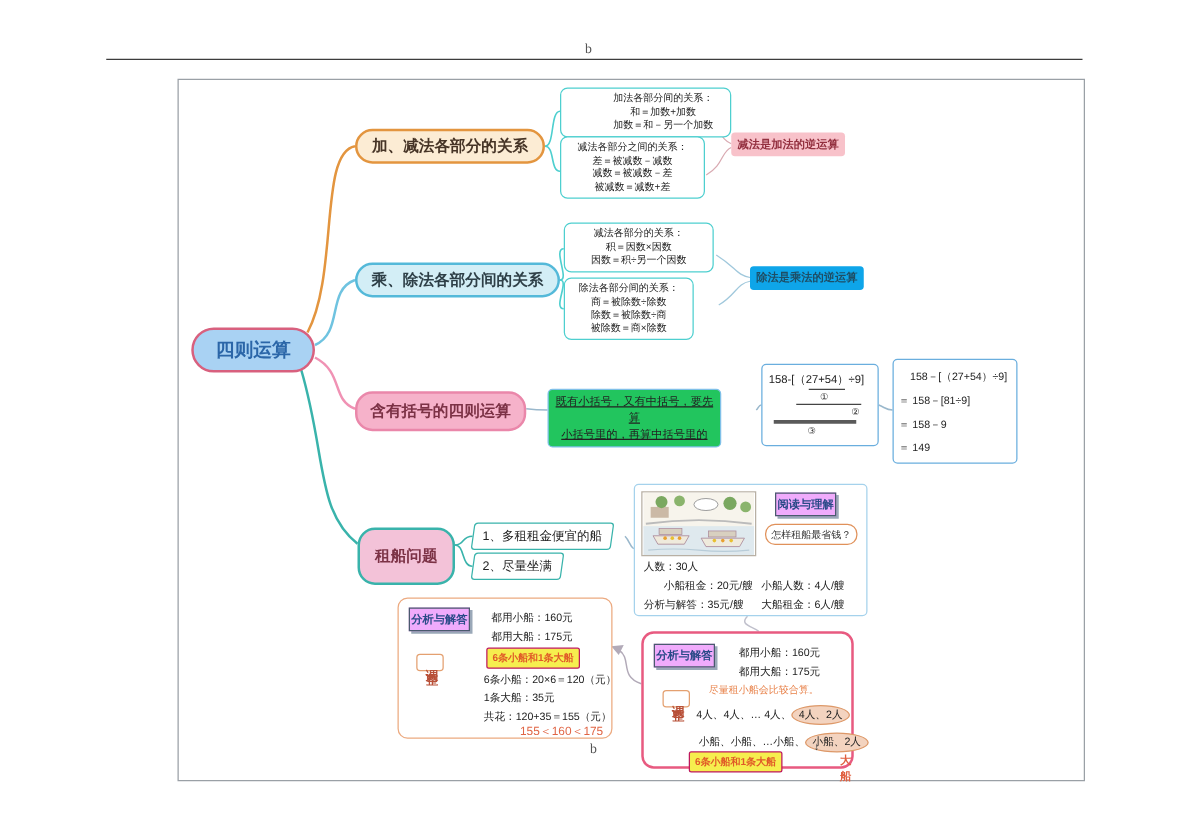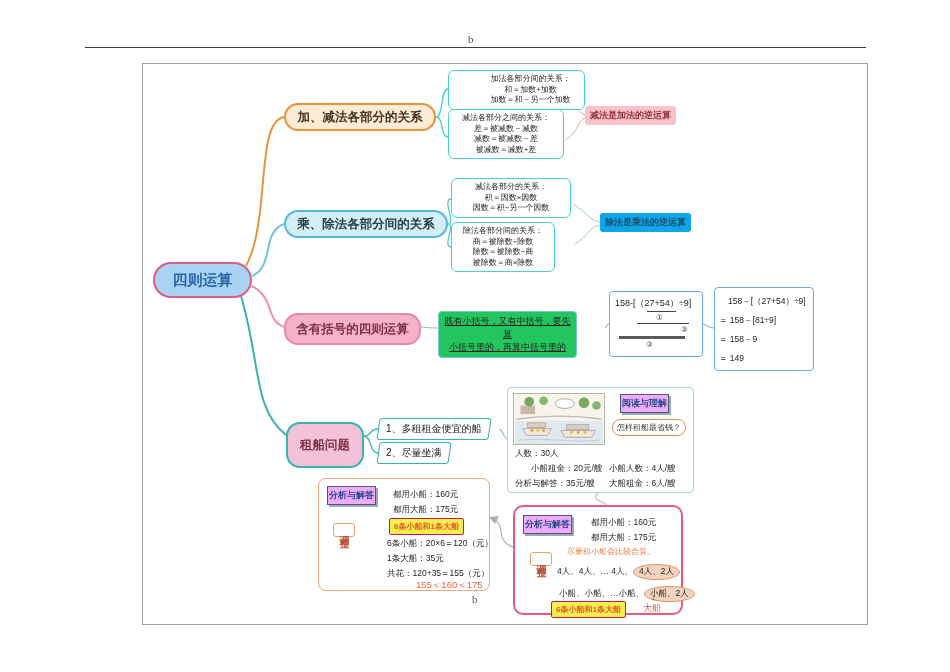--- a/index.html
+++ b/index.html
@@ -84,21 +84,21 @@
   .yellow-box { position:absolute; background:#f6ee4e; border:1px solid #be185d; border-radius:2px;
                 color:#e05a28; font-weight:bold; font-size:8px; padding:2px 4px; white-space:nowrap; }
   .adjust-box { position:absolute; border:1px solid #e4a070; border-radius:3px; color:#b85038;
                 font-weight:bold; font-size:10px; padding:3px 3px;
                 writing-mode:vertical-rl; text-orientation:upright; letter-spacing:3px; }
   .hint-orange { color:#e8824a; font-size:8px; }
   .conclusion { color:#e06545; font-size:9.5px; }
   .circle-tag { display:inline-block; background:#f3d3bf; border:1px solid #dd9868;
                 border-radius:50%; padding:1px 5px; }
   .down-arrow { position:absolute; color:#444; font-size:9px; font-weight:bold; }
-  .big-boat { position:absolute; color:#e06040; font-size:9px; font-weight:normal; }
+  .big-boat { position:absolute; color:#e06040; font-size:9px; font-weight:bold;margin-left:29px; }
 </style>
 </head>
 <body>
 
 <div class="page">
 
   <div class="marker-b" style="left:468px; top:33px;">b</div>
   <div class="top-rule"></div>
 
   <div class="mindmap">

